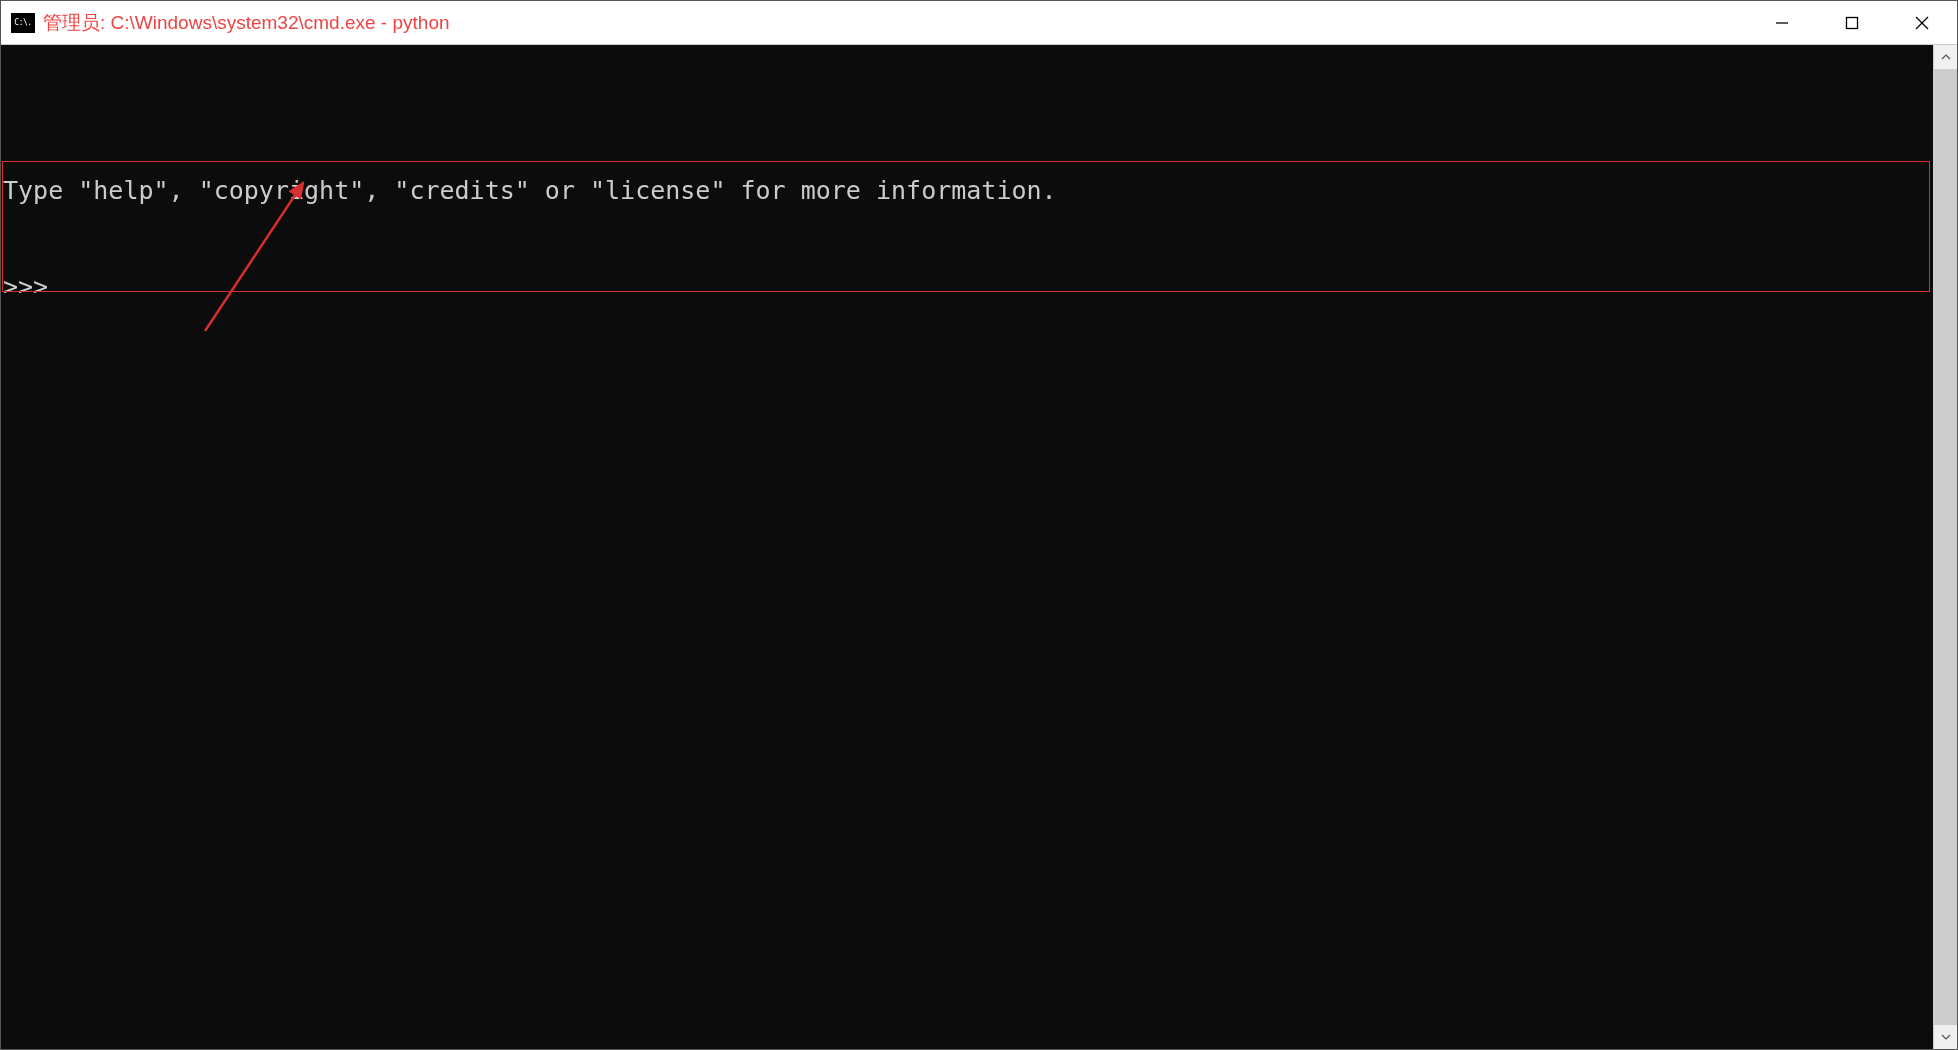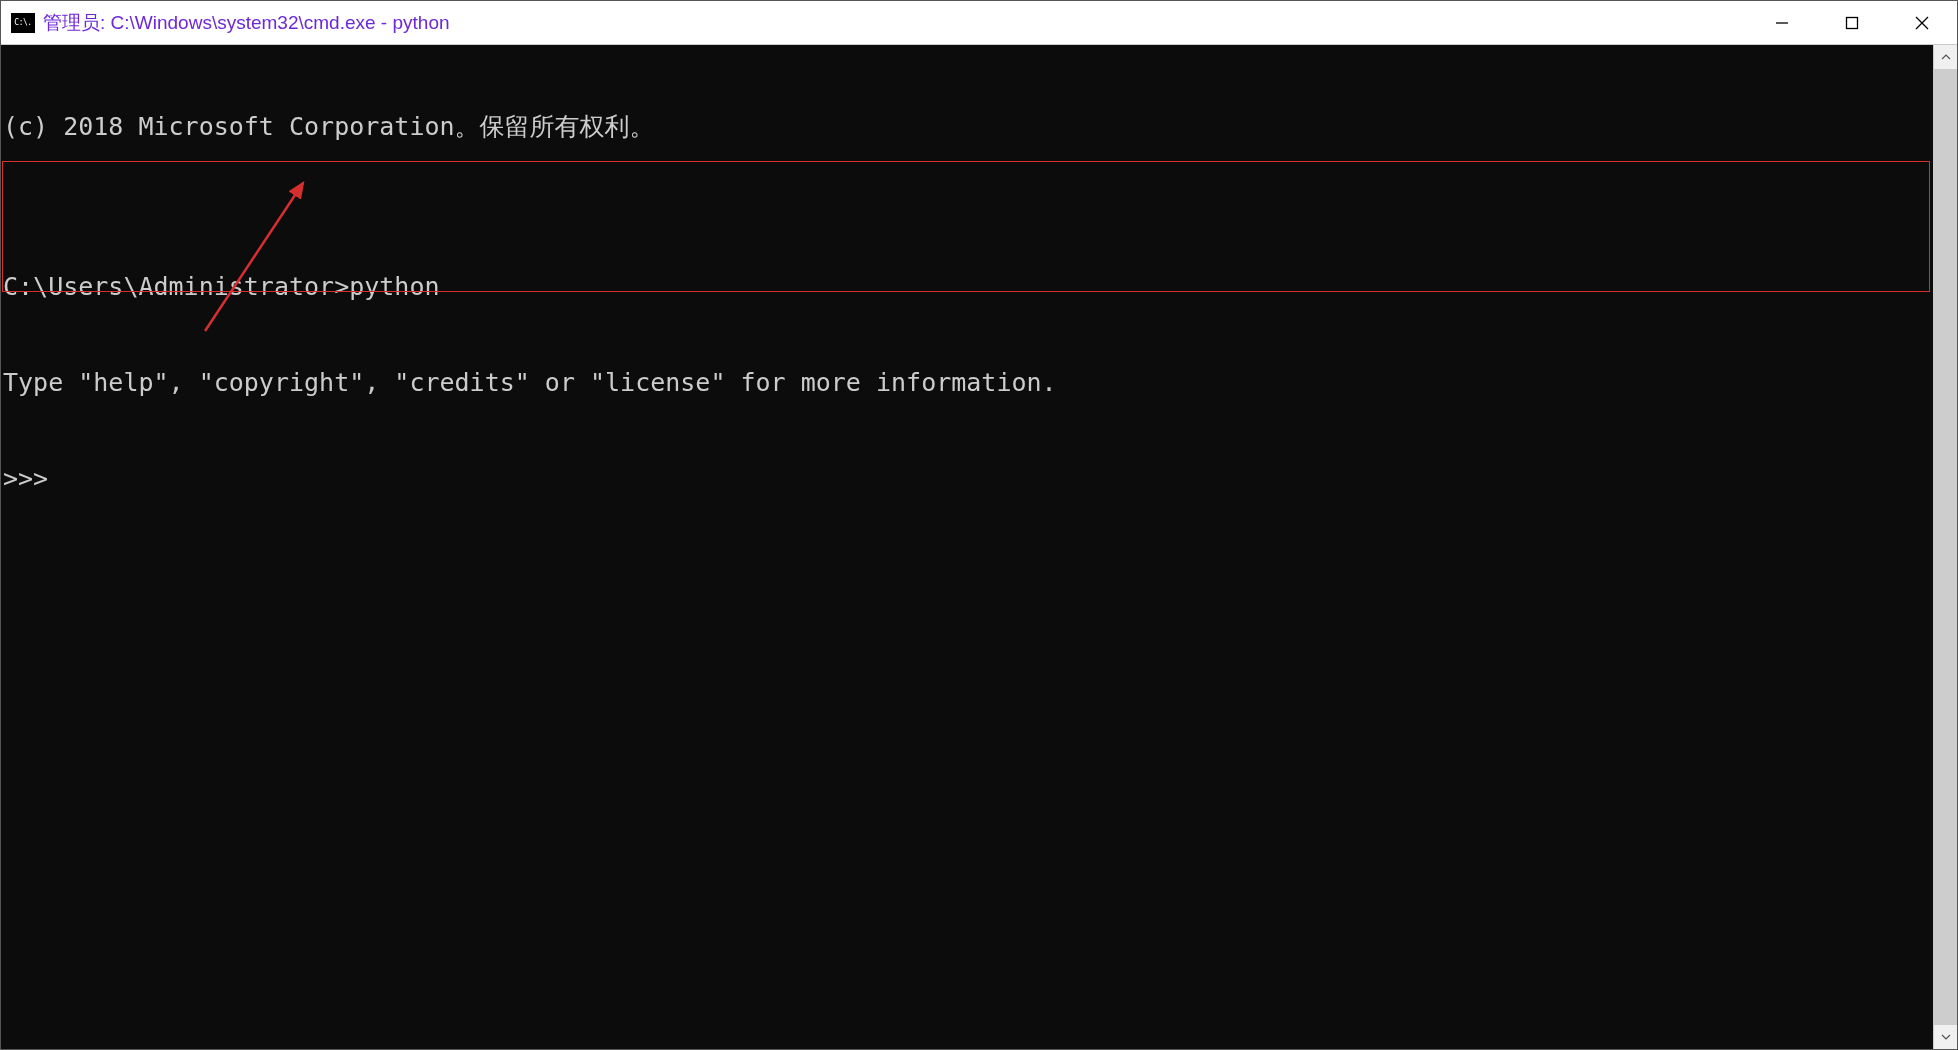--- a/index.html
+++ b/index.html
@@ -39,21 +39,21 @@
       display: inline-flex;
       align-items: center;
       justify-content: center;
       font-size: 8px;
       color: #fff;
       font-family: monospace;
       letter-spacing: -0.5px;
     }
     .titlebar-text {
       font-size: 19px;
-      color: #6d28d9;
+      color: #ef4444;
       flex: 1;
     }
     .window-controls {
       display: flex;
       height: 100%;
     }
     .window-control {
       width: 70px;
       height: 100%;
       display: flex;
@@ -144,23 +144,21 @@
         <svg width="16" height="16" viewBox="0 0 16 16">
             <line x1="2" y1="2" x2="14" y2="14" stroke="#000" stroke-width="1.3"></line>
             <line x1="14" y1="2" x2="2" y2="14" stroke="#000" stroke-width="1.3"></line>
           </svg>
       </div>
     </div>
   </div>
 
   <div class="terminal-container">
     <div class="terminal">
-      <span class="terminal-line">(c) 2018 Microsoft Corporation。保留所有权利。</span>
       <span class="terminal-line"></span>
-      <span class="terminal-line">C:\Users\Administrator&gt;python</span>
       <span class="terminal-line">Type "help", "copyright", "credits" or "license" for more information.</span>
       <span class="terminal-line">&gt;&gt;&gt; </span>
 
       <div id="anno-box" class="annotation-box" style="top: 116px; left: 1px; width: 1928px; height: 131px;"></div>
       <svg id="anno-arrow" class="annotation-arrow" width="1934" height="1006" style="top:0;left:0;position:absolute;">
         <defs>
           <marker id="arrowhead" markerWidth="8" markerHeight="8" refX="6" refY="3" orient="auto">
             <polygon points="0 0, 7 3, 0 6" fill="#d62f2f"></polygon>
           </marker>
         </defs>

